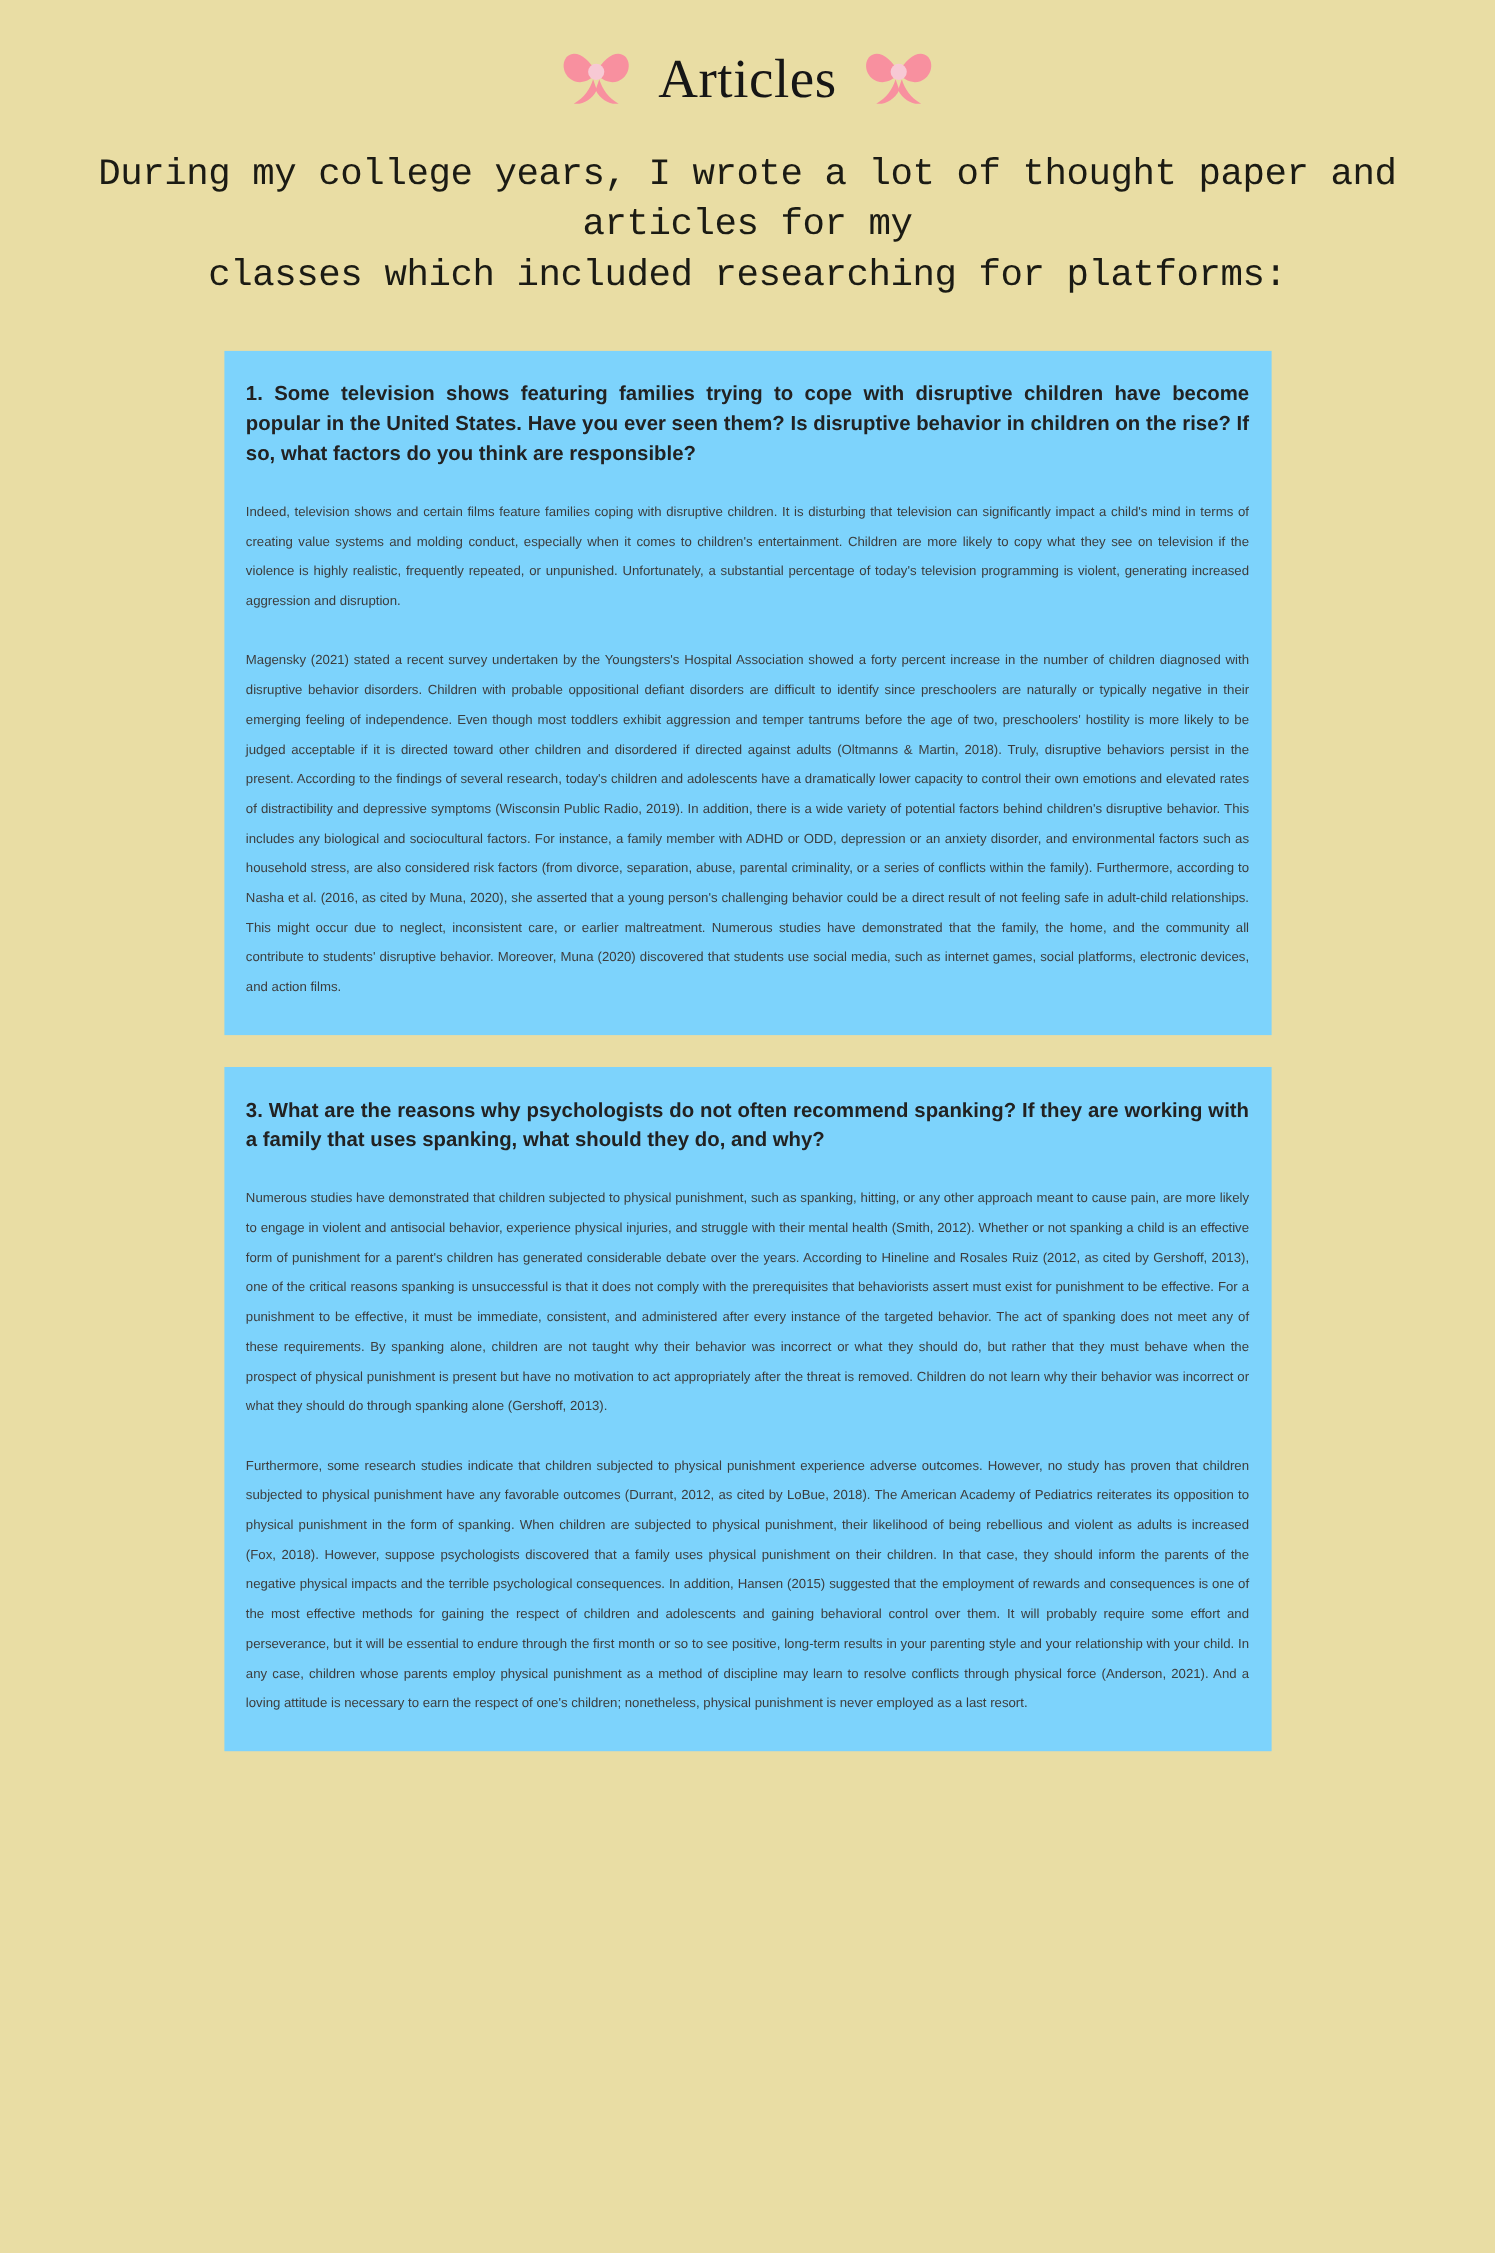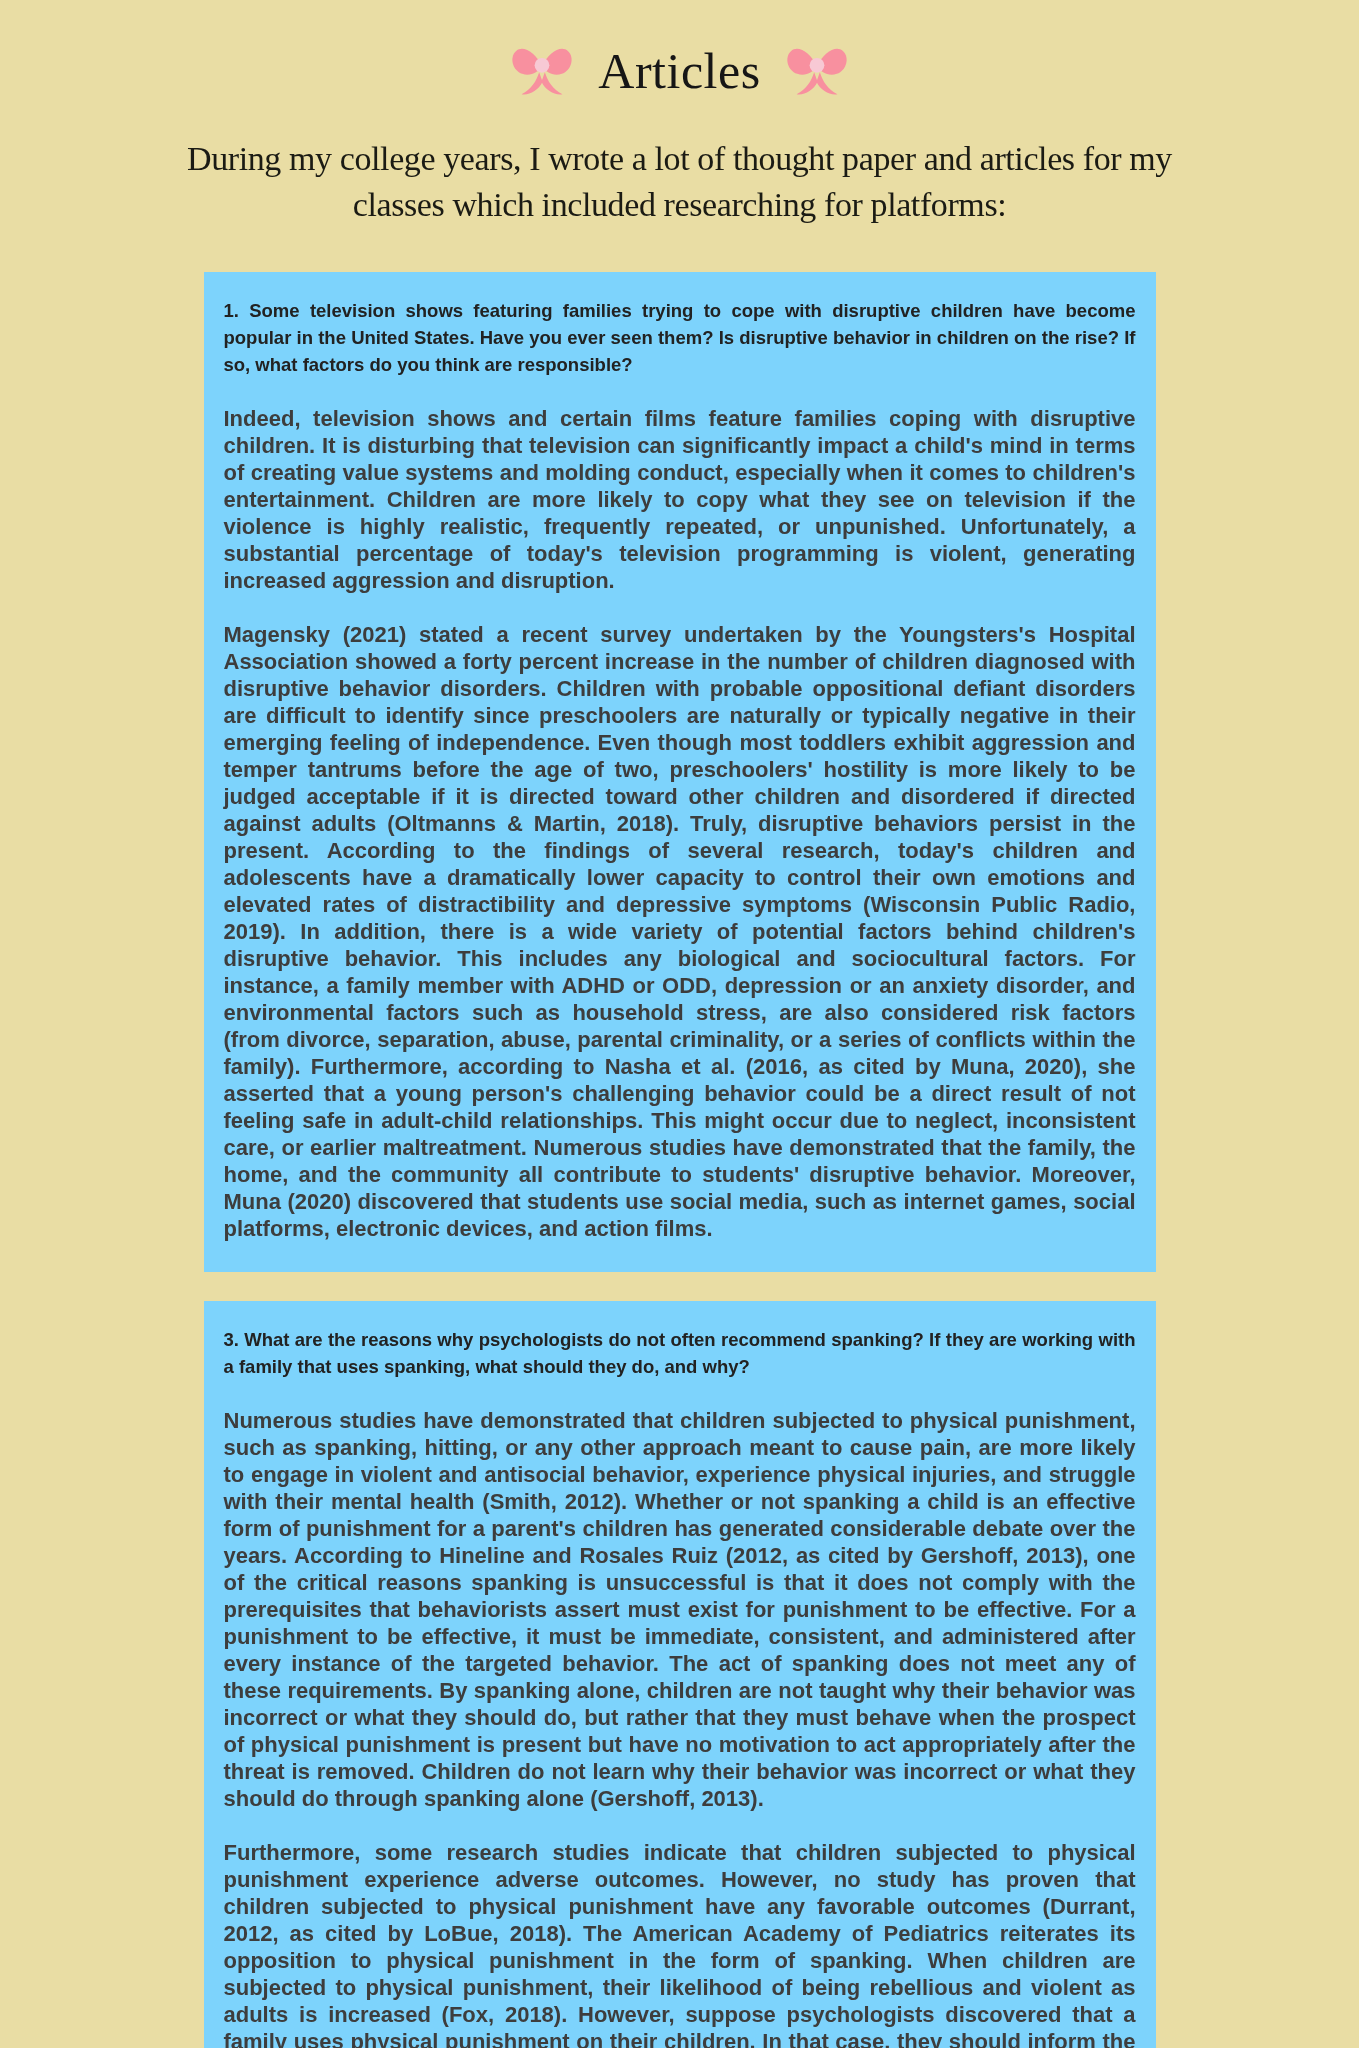--- a/index.html
+++ b/index.html
@@ -39,21 +39,21 @@
     line-height: 1.1;
   }
   .bow {
     display: inline-block;
     width: 68px;
     height: 58px;
   }
   .bow svg { display: block; width: 100%; height: 100%; }
   .subtitle {
     margin: 36px auto 0 auto;
-    font-family: Liberation Serif, serif;
+    font-family: Liberation Mono, monospace;
     font-size: 34px;
     letter-spacing: -0.4px;
     line-height: 1.36;
     color: #1b1b14;
     text-align: center;
   }
   
   .card {
     width: 952px;
     margin: 0 auto;
@@ -66,25 +66,24 @@
   .card h2 {
     margin: 0;
     font-size: 18.5px;
     font-weight: bold;
     line-height: 27px;
     color: #222222;
     text-align: justify;
   }
   .card p {
     margin: 27px 0 0 0;
-    font-size: 22px;
+    font-size: 12px;
     line-height: 27px;
     color: #3d3d3d;
     text-align: justify;
-    font-weight: bold;
   }
 </style>
 </head>
 <body>
 
 <div class="page">
 
   <header class="header">
     <div class="title-row">
       <span class="bow">

